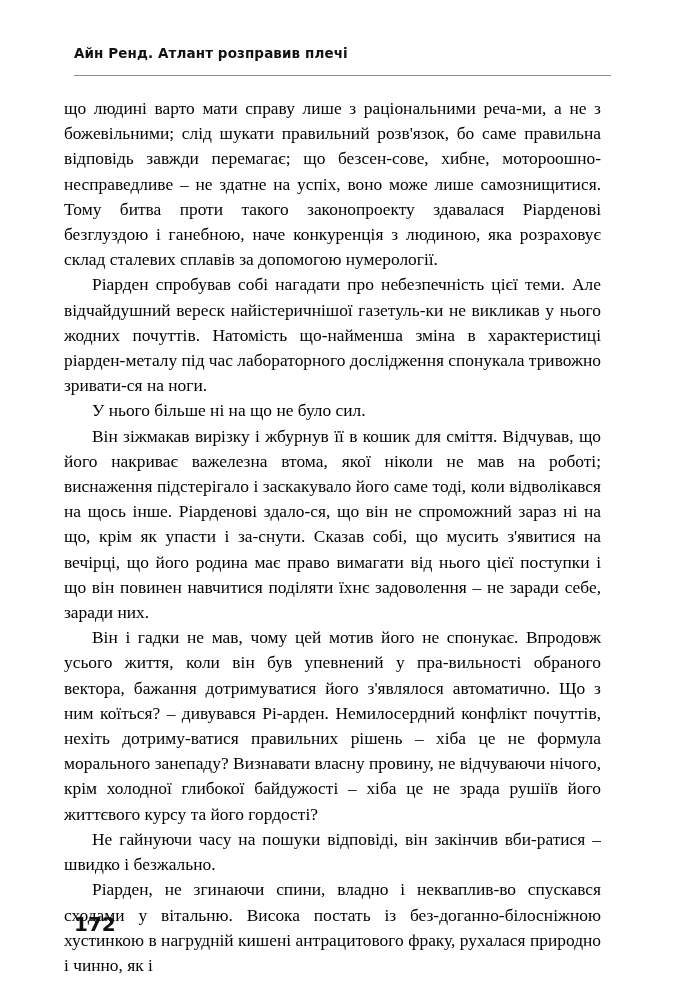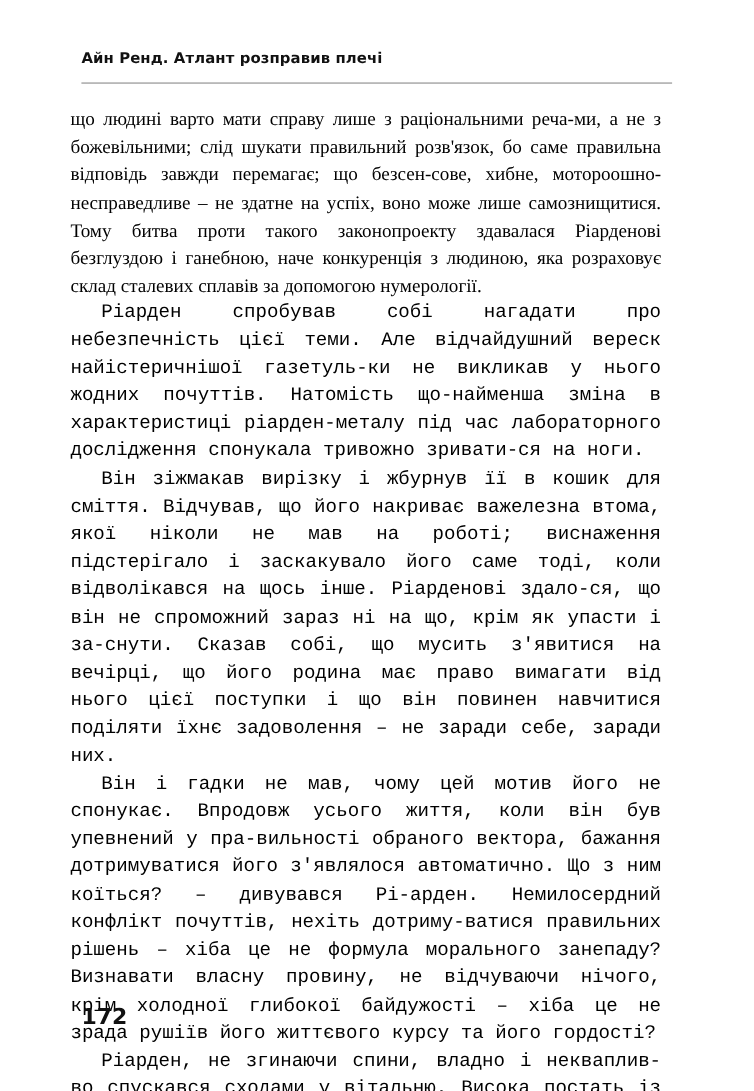--- a/index.html
+++ b/index.html
@@ -51,21 +51,20 @@
     margin: 0;
     font-size: 17.4px;
     line-height: 25.2px;
     text-align: justify;
     text-justify: inter-word;
     hyphens: manual;
     -webkit-hyphens: manual;
   }
   .body-col p.indent {
     text-indent: 28px;
-    font-family: Liberation Mono, monospace;
   }
   .folio {
     position: absolute;
     left: 74px;
     top: 912px;
     font-family: "DejaVu Sans", sans-serif;
     font-size: 20px;
     font-weight: bold;
     color: #111111;
   }
@@ -75,20 +74,22 @@
 
 <div class="page">
 
   <div class="running-head">Айн Ренд. Атлант розправив плечі</div>
 
   <div class="head-rule"></div>
 
   <div class="body-col">
     <p>що людині варто мати справу лише з раціональними реча-ми, а не з божевільними; слід шукати правильний розв'язок, бо саме правильна відповідь завжди перемагає; що безсен-сове, хибне, мотороошно-несправедливе – не здатне на успіх, воно може лише самознищитися. Тому битва проти такого законопроекту здавалася Ріарденові безглуздою і ганебною, наче конкуренція з людиною, яка розраховує склад сталевих сплавів за допомогою нумерології.</p>
     <p class="indent">Ріарден спробував собі нагадати про небезпечність цієї теми. Але відчайдушний вереск найістеричнішої газетуль-ки не викликав у нього жодних почуттів. Натомість що-найменша зміна в характеристиці ріарден-металу під час лабораторного дослідження спонукала тривожно зривати-ся на ноги.</p>
+    <p class="indent">У нього більше ні на що не було сил.</p>
     <p class="indent">Він зіжмакав вирізку і жбурнув її в кошик для сміття. Відчував, що його накриває важелезна втома, якої ніколи не мав на роботі; виснаження підстерігало і заскакувало його саме тоді, коли відволікався на щось інше. Ріарденові здало-ся, що він не спроможний зараз ні на що, крім як упасти і за-снути. Сказав собі, що мусить з'явитися на вечірці, що його родина має право вимагати від нього цієї поступки і що він повинен навчитися поділяти їхнє задоволення – не заради себе, заради них.</p>
     <p class="indent">Він і гадки не мав, чому цей мотив його не спонукає. Впродовж усього життя, коли він був упевнений у пра-вильності обраного вектора, бажання дотримуватися його з'являлося автоматично. Що з ним коїться? – дивувався Рі-арден. Немилосердний конфлікт почуттів, нехіть дотриму-ватися правильних рішень – хіба це не формула морального занепаду? Визнавати власну провину, не відчуваючи нічого, крім холодної глибокої байдужості – хіба це не зрада рушіїв його життєвого курсу та його гордості?</p>
+    <p class="indent">Не гайнуючи часу на пошуки відповіді, він закінчив вби-ратися – швидко і безжально.</p>
     <p class="indent">Ріарден, не згинаючи спини, владно і некваплив-во спускався сходами у вітальню. Висока постать із без-доганно-білосніжною хустинкою в нагрудній кишені антрацитового фраку, рухалася природно і чинно, як і</p>
   </div>
 
   <div class="folio">172</div>
 
 </div>
 
 </body></html>

